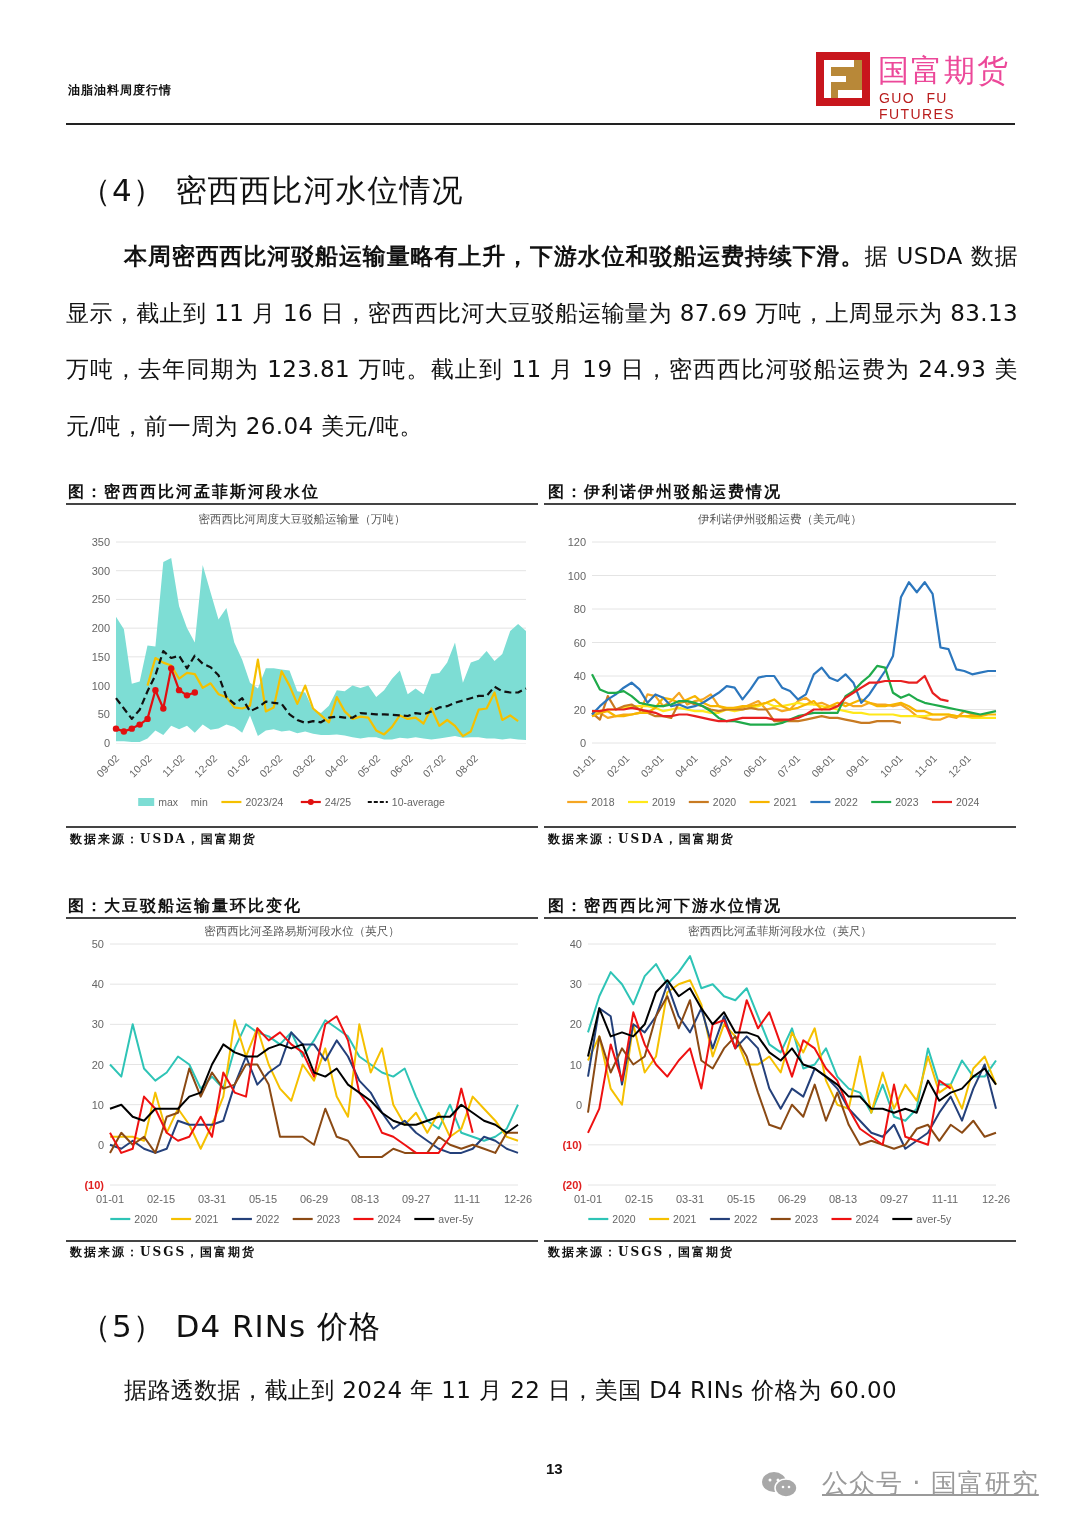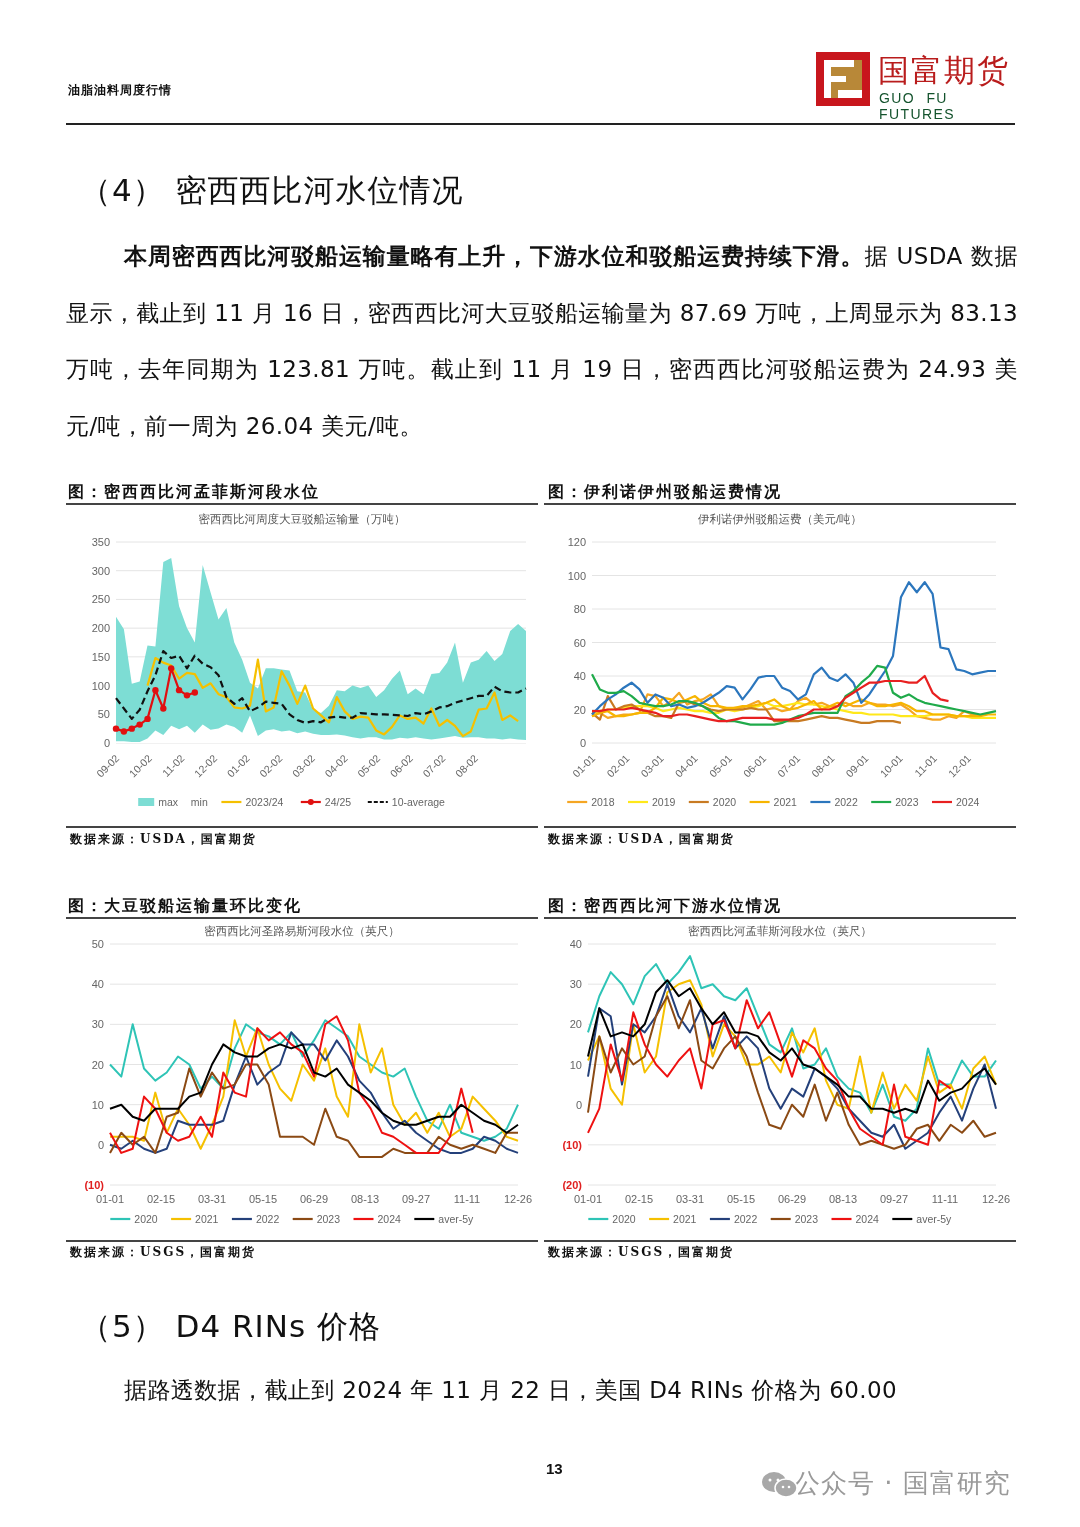--- a/index.html
+++ b/index.html
@@ -6,22 +6,22 @@
   body{width:1080px;height:1527px;position:relative;overflow:hidden;font-family:"DejaVu Sans","Liberation Sans",sans-serif;color:#111;}
   .abs{position:absolute;}
   .hdr-title{left:68px;top:82px;font-size:12px;font-weight:bold;letter-spacing:1px;font-family:Liberation Serif, serif;text-align:right;}
   .logo{left:816px;top:52px;width:205px;height:58px;}
   .logo-box{position:absolute;left:0;top:0;width:54px;height:54px;background:#c8161d;}
   .logo-inner{position:absolute;left:8px;top:8px;width:38px;height:38px;background:#b88838;}
   .logo-f1{position:absolute;left:8px;top:8px;width:30px;height:7px;background:#fff;}
   .logo-f2{position:absolute;left:8px;top:8px;width:7px;height:38px;background:#fff;}
   .logo-f3{position:absolute;left:8px;top:24px;width:22px;height:6px;background:#fff;}
   .logo-f4{position:absolute;left:22px;top:38px;width:24px;height:8px;background:#fff;}
-  .logo-cn{position:absolute;left:62px;top:-2px;font-size:31px;letter-spacing:2px;color:#b91c1c;font-family:"DejaVu Sans",sans-serif;}
-  .logo-en{position:absolute;left:63px;top:38px;font-size:14px;letter-spacing:1.4px;color:#14532d;font-family:"Liberation Sans",sans-serif;word-spacing:6px;}
+  .logo-cn{position:absolute;left:62px;top:-2px;font-size:31px;letter-spacing:2px;color:#ec4899;font-family:"DejaVu Sans",sans-serif;}
+  .logo-en{position:absolute;left:63px;top:38px;font-size:14px;letter-spacing:1.4px;color:#b91c1c;font-family:"Liberation Sans",sans-serif;word-spacing:6px;}
   .hr-top{left:66px;top:123px;width:949px;height:2px;background:#222;}
   .sec-title{font-size:31px;font-family:"DejaVu Sans","Liberation Sans",sans-serif;letter-spacing:1px;}
   .para{left:66px;width:952px;font-size:23px;line-height:56.5px;font-family:"DejaVu Sans","Liberation Sans",sans-serif;text-align:justify;letter-spacing:0.4px;}
   .para b{font-weight:bold;}
   .fig-title{font-size:16px;font-weight:bold;font-family:"DejaVu Serif","Liberation Serif",serif;letter-spacing:2px;}
   .fig-rule{height:1.5px;background:#444;}
   .src{font-size:12px;font-weight:bold;font-family:"DejaVu Serif","Liberation Serif",serif;letter-spacing:2px;}
   svg text{font-family:"Liberation Sans","DejaVu Sans",sans-serif;}
   .pageno{left:529px;top:1460px;font-size:15px;font-weight:bold;font-family:"Liberation Sans",sans-serif;margin-left:17px;}
   .wm{left:762px;top:1466px;font-size:26px;color:#9a9a9a;font-family:"DejaVu Sans",sans-serif;letter-spacing:1px;}
@@ -276,14 +276,14 @@
 <div class="abs pageno">13</div>
 <div class="abs wm">
   <svg class="wm-icon" viewBox="0 0 40 30">
     <ellipse cx="14" cy="12" rx="12" ry="10" fill="#a8a8a8"></ellipse>
     <ellipse cx="26" cy="18" rx="11" ry="9" fill="#a8a8a8" stroke="#fff" stroke-width="1.5"></ellipse>
     <circle cx="10" cy="10" r="1.5" fill="#fff"></circle>
       <circle cx="18" cy="10" r="1.5" fill="#fff"></circle>
     <circle cx="23" cy="17" r="1.3" fill="#fff"></circle>
       <circle cx="29" cy="17" r="1.3" fill="#fff"></circle>
   </svg>
-  <span style="margin-left:32px;">公众号 · 国富研究</span>
+  <span style="margin-left:60px;text-decoration:underline;">公众号 · 国富研究</span>
 </div>
 
 </body></html>

